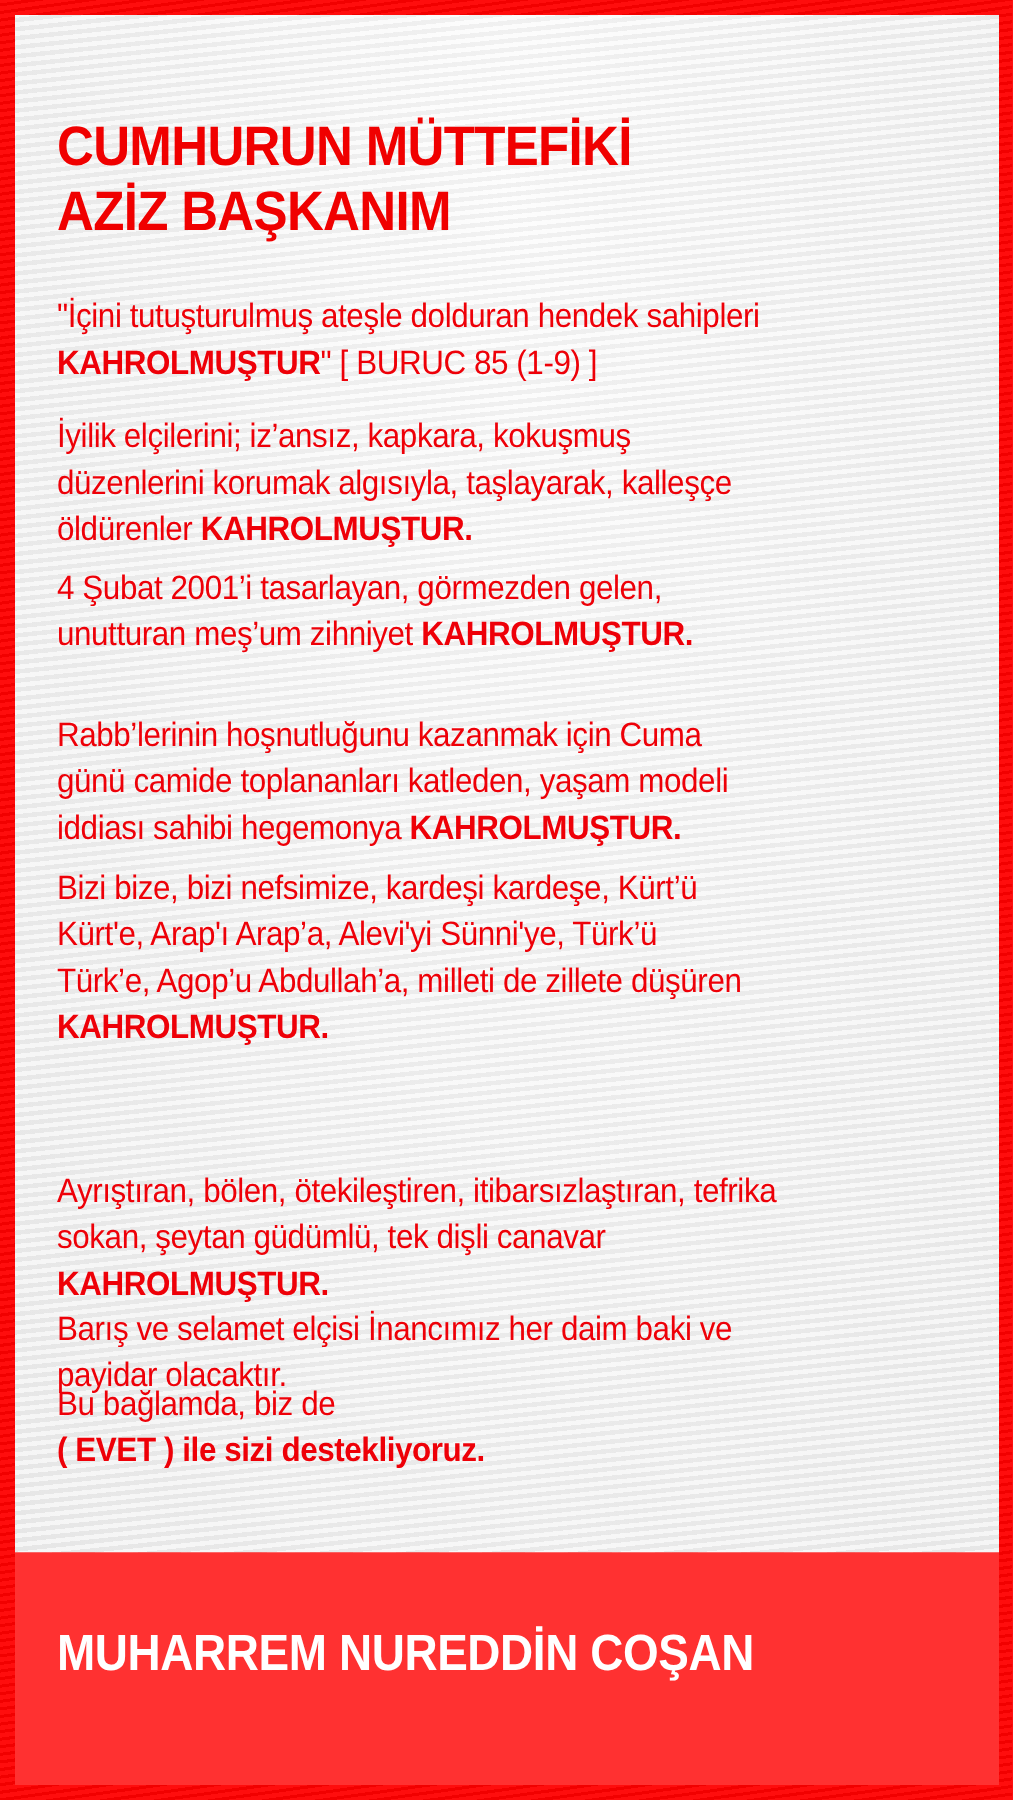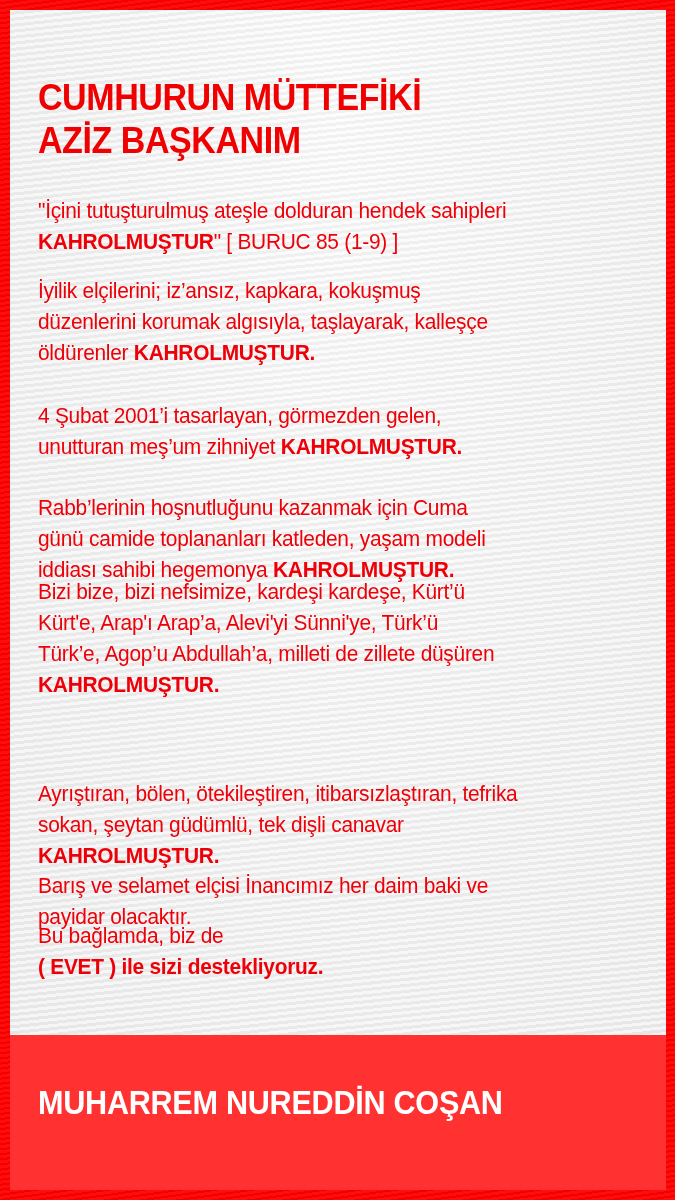--- a/index.html
+++ b/index.html
@@ -64,26 +64,26 @@
   <p><span>"İçini tutuşturulmuş ateşle dolduran hendek sahipleri</span></p>
   <p><b>KAHROLMUŞTUR</b><span>" [ BURUC  85 (1-9) ]</span></p>
 </div>
 
 <div class="body-text" style="top:275px">
   <p><span>İyilik elçilerini; iz’ansız, kapkara, kokuşmuş</span></p>
   <p><span>düzenlerini korumak algısıyla, taşlayarak, kalleşçe</span></p>
   <p><span>öldürenler </span><b>KAHROLMUŞTUR.</b></p>
 </div>
 
-<div class="body-text" style="top:400px">
+<div class="body-text" style="top:376px">
   <p><span>4 Şubat 2001’i tasarlayan, görmezden gelen,</span></p>
   <p><span>unutturan meş’um zihniyet </span><b>KAHROLMUŞTUR.</b></p>
 </div>
 
-<div class="body-text" style="top:492px">
+<div class="body-text" style="top:474px">
   <p><span>Rabb’lerinin hoşnutluğunu kazanmak için Cuma</span></p>
   <p><span>günü camide toplananları katleden, yaşam modeli</span></p>
   <p><span>iddiası sahibi hegemonya </span><b>KAHROLMUŞTUR.</b></p>
 </div>
 
 <div class="body-text" style="top:576px">
   <p><span>Bizi bize, bizi nefsimize, kardeşi kardeşe, Kürt’ü</span></p>
   <p><span>Kürt'e, Arap'ı Arap’a, Alevi'yi Sünni'ye, Türk’ü</span></p>
   <p><span>Türk’e, Agop’u Abdullah’a, milleti de zillete düşüren</span></p>
   <p><b>KAHROLMUŞTUR.</b></p>

